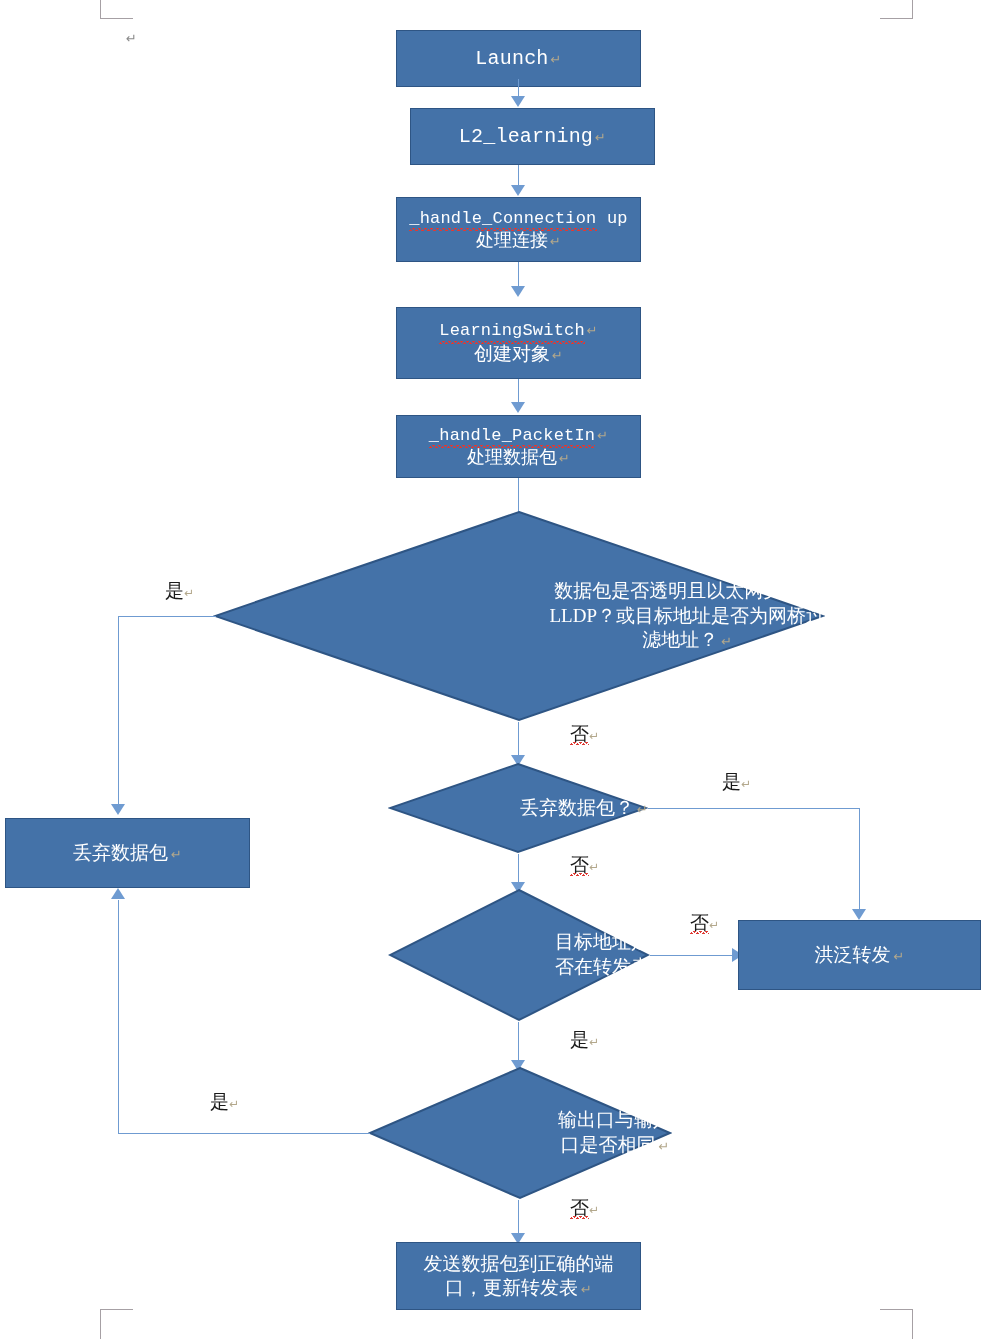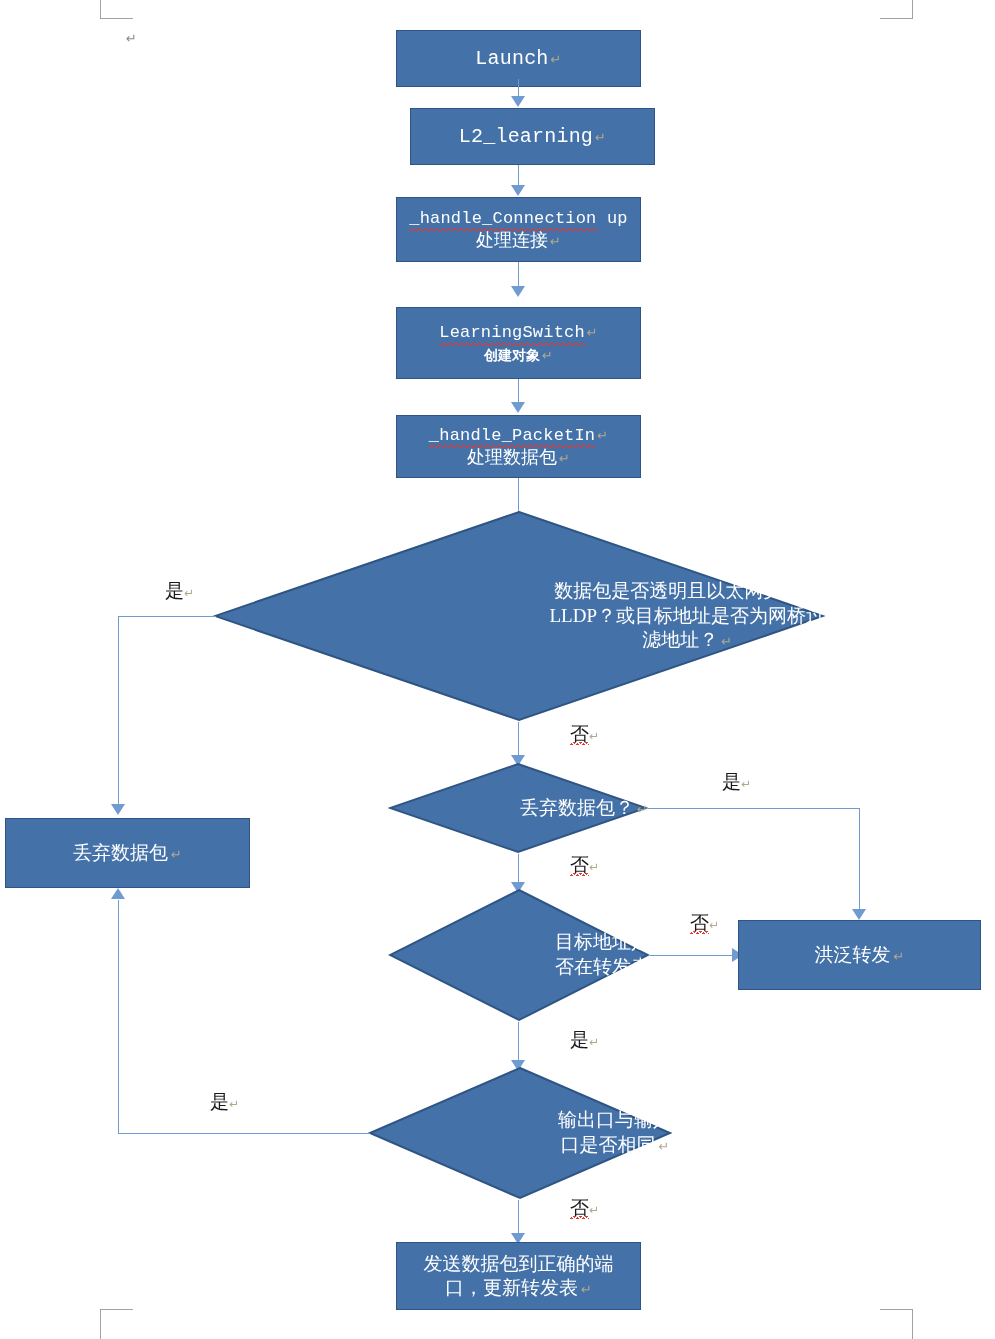--- a/index.html
+++ b/index.html
@@ -177,21 +177,21 @@
       <span class="cn" style="font-size:18px;">处理连接</span><span class="pilcrow" style="position:static; margin-left:2px;">↵</span>
     </div>
   </div>
 
   <div class="conn v" style="left:518px; top:262px; height:26px;"></div>
   <div class="arrow down light" style="left:511px; top:286px;"></div>
 
   <div class="box" style="left:396px; top:307px; width:245px; height:72px;text-align:center;">
     <div class="txt" style="font-size:17px;">
       <span class="mono ul"><span class="sq">LearningSwitch</span></span><span class="pilcrow" style="position:static; margin-left:2px;">↵</span><br>
-      <span class="cn" style="font-size:14px;font-weight:bold;">创建对象</span><span class="pilcrow" style="position:static; margin-left:2px;">↵</span>
+      <span class="cn" style="font-size:19px;">创建对象</span><span class="pilcrow" style="position:static; margin-left:2px;">↵</span>
     </div>
   </div>
 
   <div class="conn v" style="left:518px; top:379px; height:26px;"></div>
   <div class="arrow down light" style="left:511px; top:402px;"></div>
 
   <div class="box" style="left:396px; top:415px; width:245px; height:63px;">
     <div class="txt" style="font-size:17px;">
       <span class="mono ul"><span class="sq">_handle_PacketIn</span></span><span class="pilcrow" style="position:static; margin-left:2px;">↵</span><br>
       <span class="cn" style="font-size:18px;">处理数据包</span><span class="pilcrow" style="position:static; margin-left:2px;">↵</span>

